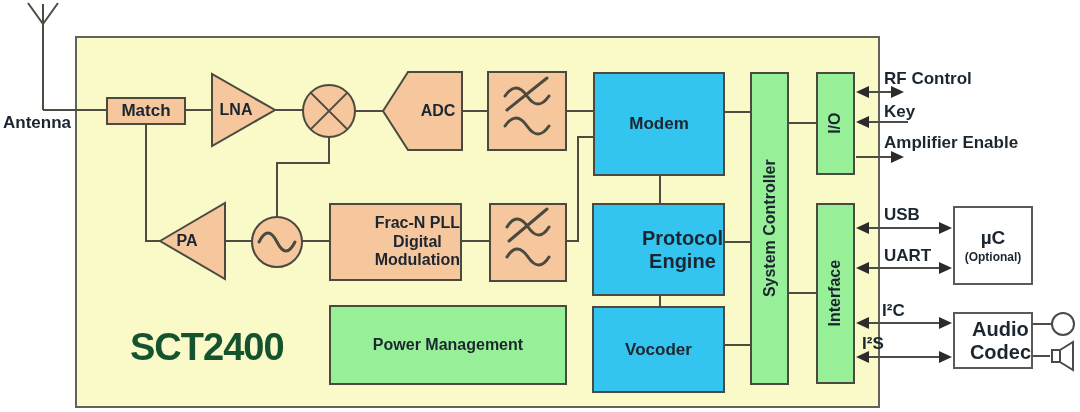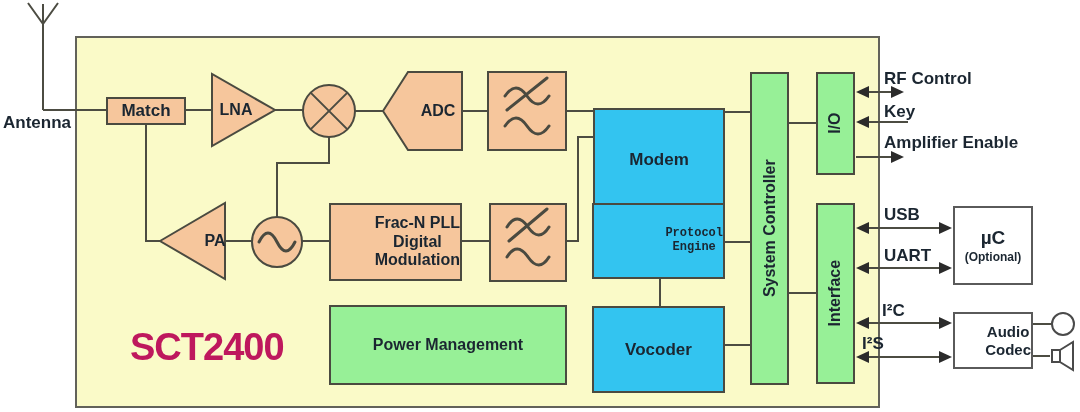--- a/index.html
+++ b/index.html
@@ -41,27 +41,27 @@
   .white-box { background:#ffffff; border:2px solid #5A5A5A; }
   .vert span { transform:rotate(-90deg); white-space:nowrap; display:block; }
   .preline { white-space:pre-line;justify-content:flex-end; }
   .shape-label {
     position:absolute; display:flex; align-items:center; justify-content:center;
     font-weight:700; font-size:16px; color:var(--text);
   }
   .port-label { position:absolute; font-weight:700; font-size:17px; color:var(--text); white-space:nowrap; }
   #chip-name {
     position:absolute; left:130px; top:326px; font-size:38px; font-weight:700;
-    letter-spacing:-1px; color:#be185d;
+    letter-spacing:-1px; color:#14532d;
   }
   #antenna-label { position:absolute; left:3px; top:113px; font-weight:700; font-size:17px; }
   #mcu-box { flex-direction:column; }
   #mcu-box .t { font-size:19px; font-weight:700; }
   #mcu-box .s { font-size:12px; font-weight:700; margin-top:2px; }
-  #codec-box { font-size:15px;padding-left:24px; }
+  #codec-box { font-size:20px;padding-left:24px; }
 </style>
 </head>
 <body>
 
 <div id="stage">
 
   <div id="chip-outline"></div>
 
   <svg class="layer" viewBox="0 0 1080 412">
 
@@ -150,33 +150,33 @@
       <path d="M507,257 Q517,241 528,257 Q539,273 549,257"></path>
     </g>
   </svg>
 
   <div class="block orange" style="left:106px; top:97px; width:80px; height:28px; font-size:17px;">
     <span>Match</span>
   </div>
 
   <div class="shape-label" style="left:210px; top:96px; width:52px; height:28px;">LNA</div>
   <div class="shape-label" style="left:408px; top:97px; width:60px; height:28px; font-size:16px;">ADC</div>
-  <div class="shape-label" style="left:193px; top:227px; width:44px; height:28px;">PA</div>
-
-  <div class="block blue" style="left:593px; top:72px; width:132px; height:104px; font-size:17px;margin-top:36px;">
+  <div class="shape-label" style="left:165px; top:227px; width:44px; height:28px;">PA</div>
+
+  <div class="block blue" style="left:593px; top:72px; width:132px; height:104px; font-size:17px;">
     <span>Modem</span>
   </div>
 
   <div class="block orange preline" style="left:329px; top:203px; width:133px; height:78px;">
     <span class="preline">Frac-N PLL
 Digital
 Modulation</span>
   </div>
 
-  <div class="block blue preline" style="left:592px; top:203px; width:133px; height:76px; font-size:12px;font-family:Liberation Mono, monospace;">
+  <div class="block blue preline" style="left:592px; top:203px; width:133px; height:93px; font-size:20px;">
     <span class="preline">Protocol
 Engine</span>
   </div>
 
   <div class="block blue" style="left:592px; top:306px; width:133px; height:87px; font-size:17px;">
     <span>Vocoder</span>
   </div>
 
   <div class="block green" style="left:329px; top:305px; width:238px; height:80px;">
     <span>Power Management</span>

